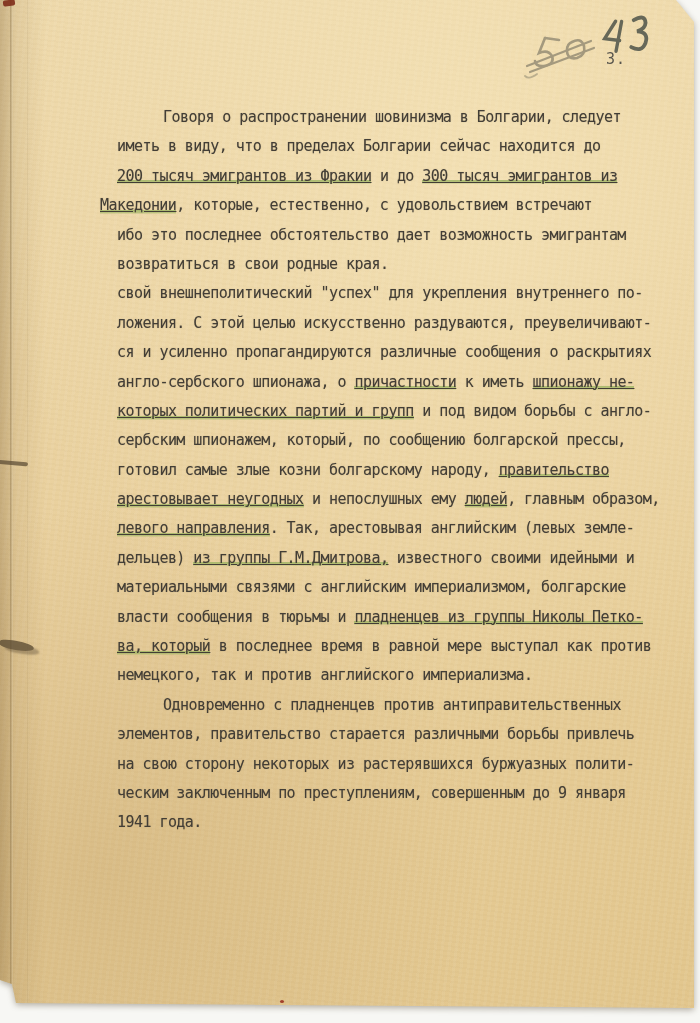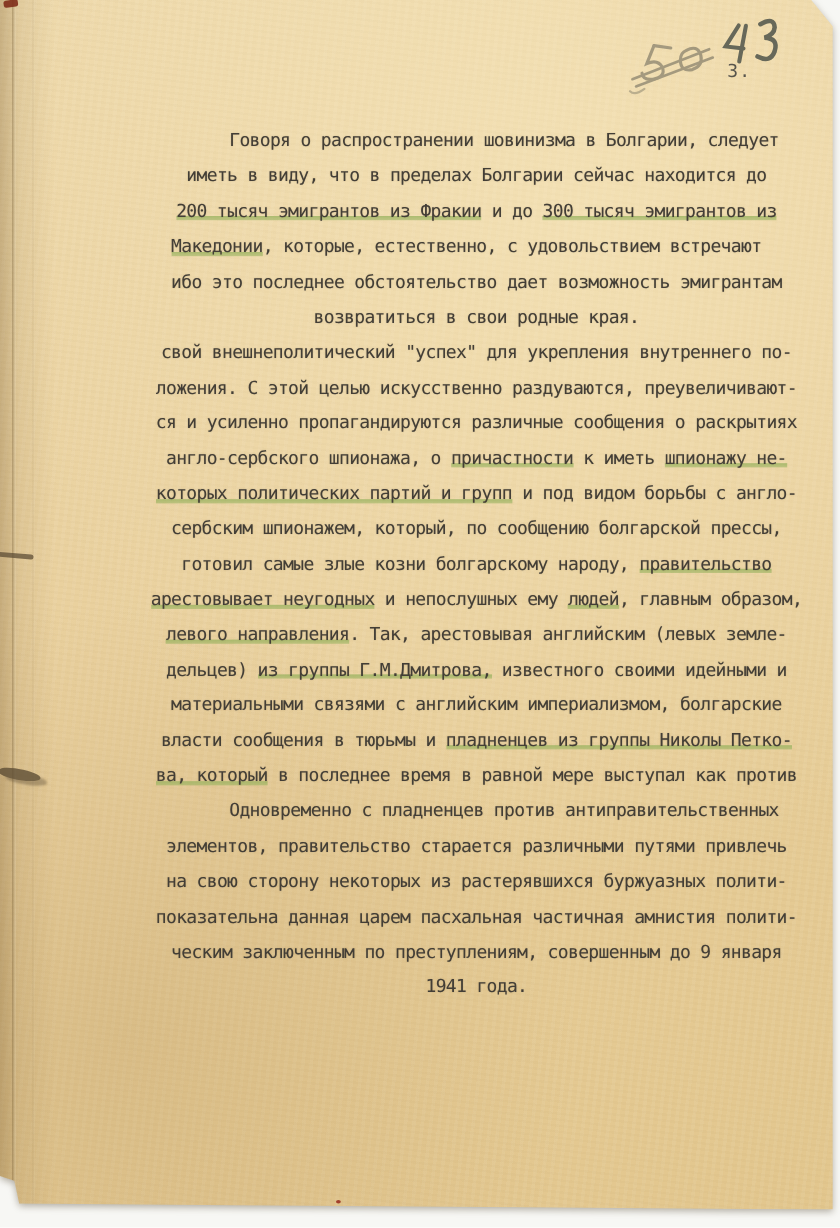--- a/index.html
+++ b/index.html
@@ -45,24 +45,25 @@
     position:absolute;left:606px;top:50px;
     font-size:15px;color:#3e3e3c;opacity:.85;letter-spacing:1px;
   }
   .body-text{
     position:absolute;left:117px;top:103px;width:560px;
     font-size:15px;line-height:29.4px;letter-spacing:-0.55px;
     color:#433e36;
     text-shadow:0 0 1px rgba(70,62,50,.35);
     white-space:nowrap;
   }
-  .line{height:29.4px;text-align:center;}
+  .line{height:29.4px;}
   .line.indent{padding-left:46px;}
   .u{
     background:linear-gradient(rgba(152,178,94,.78), rgba(152,178,94,.55)) 0 94%/100% 3.5px no-repeat;
+    text-decoration:underline;
   }
 </style>
 </head>
 <body>
 
 <div class="scan">
   <div class="paper-wrap">
     <div class="paper">
       <div class="edge-shade"></div>
       <div class="crease c1"></div>
@@ -103,22 +104,22 @@
           <div class="line"><span>англо-сербского шпионажа, о </span><span class="u">причастности</span><span> к иметь </span><span class="u">шпионажу не-</span></div>
           <div class="line"><span class="u">которых политических партий и групп</span><span> и под видом борьбы с англо-</span></div>
           <div class="line"><span>сербским шпионажем, который, по сообщению болгарской прессы,</span></div>
           <div class="line"><span>готовил самые злые козни болгарскому народу, </span><span class="u">правительство</span></div>
           <div class="line"><span class="u">арестовывает неугодных</span><span> и непослушных ему </span><span class="u">людей</span><span>, главным образом,</span></div>
           <div class="line"><span class="u">левого направления</span><span>. Так, арестовывая английским (левых земле-</span></div>
           <div class="line"><span>дельцев) </span><span class="u">из группы Г.М.Дмитрова,</span><span> известного своими идейными и</span></div>
           <div class="line"><span>материальными связями с английским империализмом, болгарские</span></div>
           <div class="line"><span>власти сообщения в тюрьмы и </span><span class="u">пладненцев из группы Николы Петко-</span></div>
           <div class="line"><span class="u">ва, который</span><span> в последнее время в равной мере выступал как против</span></div>
+          <div class="line"><span>немецкого, так и против английского империализма.</span></div>
           <div class="line indent"><span>Одновременно с пладненцев против антиправительственных</span></div>
-          <div class="line"><span>элементов, правительство старается различными путями привлечь</span></div>
+          <div class="line"><span>элементов, правительство старается различными борьбы привлечь</span></div>
           <div class="line"><span>на свою сторону некоторых из растерявшихся буржуазных полити-</span></div>
-          <div class="line"><span>показательна данная царем пасхальная частичная амнистия полити-</span></div>
           <div class="line"><span>ческим заключенным по преступлениям, совершенным до 9 января</span></div>
           <div class="line"><span>1941 года.</span></div>
         </div>
     </div>
   </div>
 </div>
 
 </body></html>

